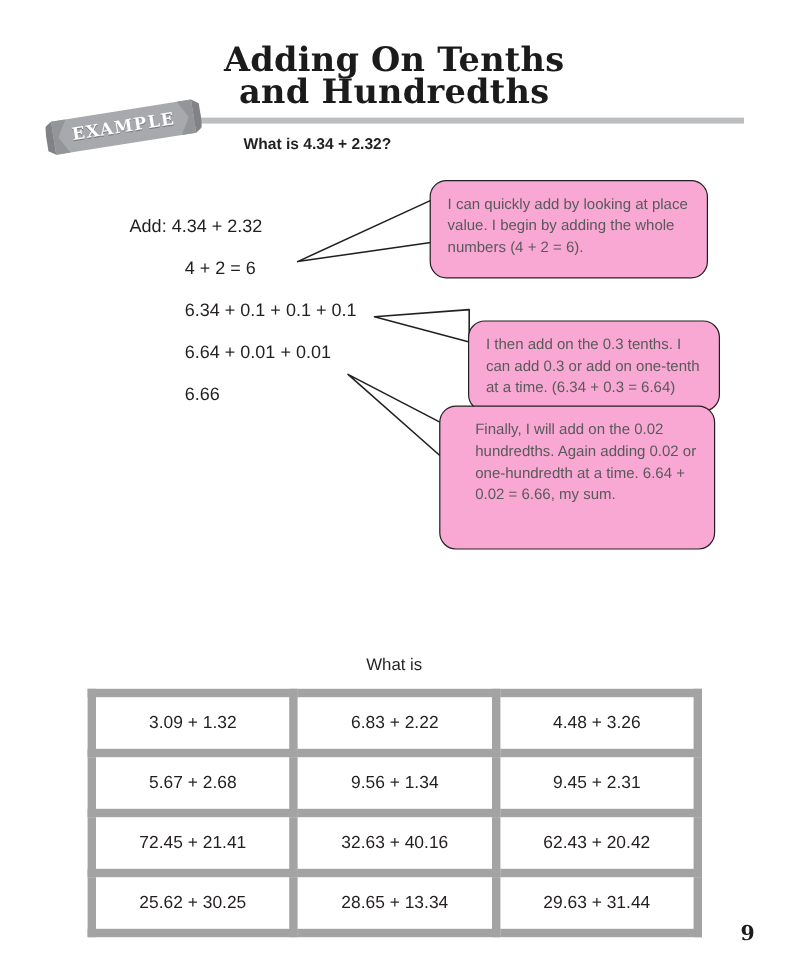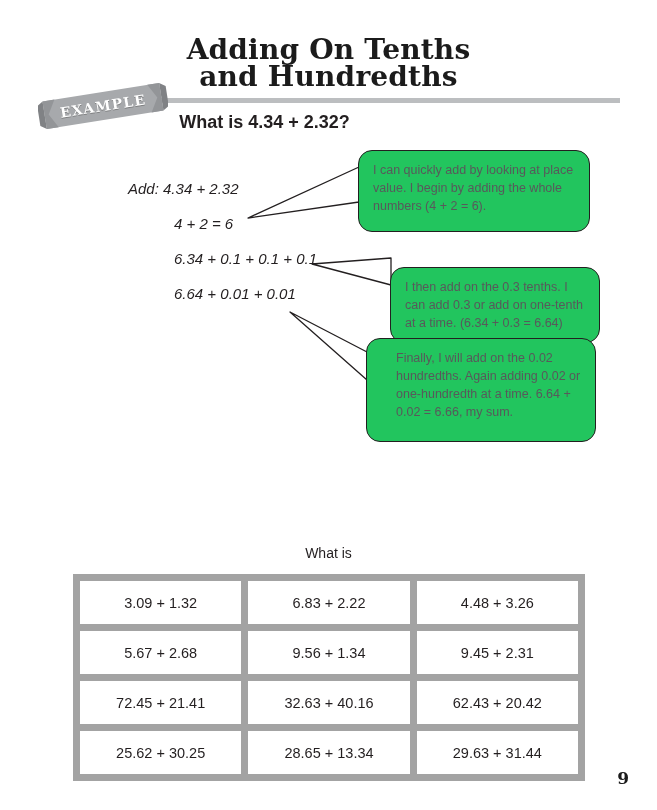--- a/index.html
+++ b/index.html
@@ -69,56 +69,55 @@
   }
 
   
   .prompt {
     position: absolute;
     left: 0;
     top: 112px;
     width: 529px;
     text-align: center;
     font-weight: bold;
-    font-size: 18px;
+    font-size: 13px;
     color: #231f20;
   }
 
   
   .steps {
     position: absolute;
-    left: 128px;
+    left: 108px;
     top: 180px;
     width: 240px;
-    font-style: italic;
   }
   .step {
     font-size: 15px;
     line-height: 17px;
     color: #231f20;
     margin-bottom: 18px;
     white-space: nowrap;
   }
   .step.indent { padding-left: 46px; }
 
   
   .bubble {
     position: absolute;
     box-sizing: border-box;
     border: 1.4px solid #231f20;
     border-radius: 14px;
-    background: #22c55e;
+    background: #f9a8d4;
     font-size: 12.5px;
     line-height: 18px;
     color: #58595b;
     padding: 10px 14px;
   }
   #bubble-1 { left: 358px; top: 150px; width: 232px; height: 82px; }
   #bubble-2 { left: 390px; top: 247px; width: 210px; height: 76px; margin-top: 20px; }
-  #bubble-3 { left: 366px; top: 338px; width: 230px; height: 104px; padding-left: 29px; }
+  #bubble-3 { left: 366px; top: 338px; width: 230px; height: 120px; padding-left: 29px; }
 
   
   .leaders {
     position: absolute;
     left: 0;
     top: 0;
     width: 657px;
     height: 810px;
     pointer-events: none;
   }
@@ -184,20 +183,21 @@
   <div class="ribbon-label">EXAMPLE</div>
 </div>
 
 <div class="prompt">What is 4.34 + 2.32?</div>
 
 <div class="steps">
   <div class="step">Add: 4.34 + 2.32</div>
   <div class="step indent">4 + 2 = 6</div>
   <div class="step indent">6.34 + 0.1 + 0.1 + 0.1</div>
   <div class="step indent">6.64 + 0.01 + 0.01</div>
+  <div class="step indent">6.66</div>
 </div>
 
 <svg class="leaders" viewBox="0 0 657 810">
 
   <polygon points="248,218 359,167 359,202" fill="#ffffff" stroke="#231f20" stroke-width="1.3" stroke-linejoin="round"></polygon>
 
   <polygon points="312,264 391,258 391,285" fill="#ffffff" stroke="#231f20" stroke-width="1.3" stroke-linejoin="round"></polygon>
 
   <polygon points="290,312 367,380 367,352" fill="#ffffff" stroke="#231f20" stroke-width="1.3" stroke-linejoin="round"></polygon>
 </svg>

